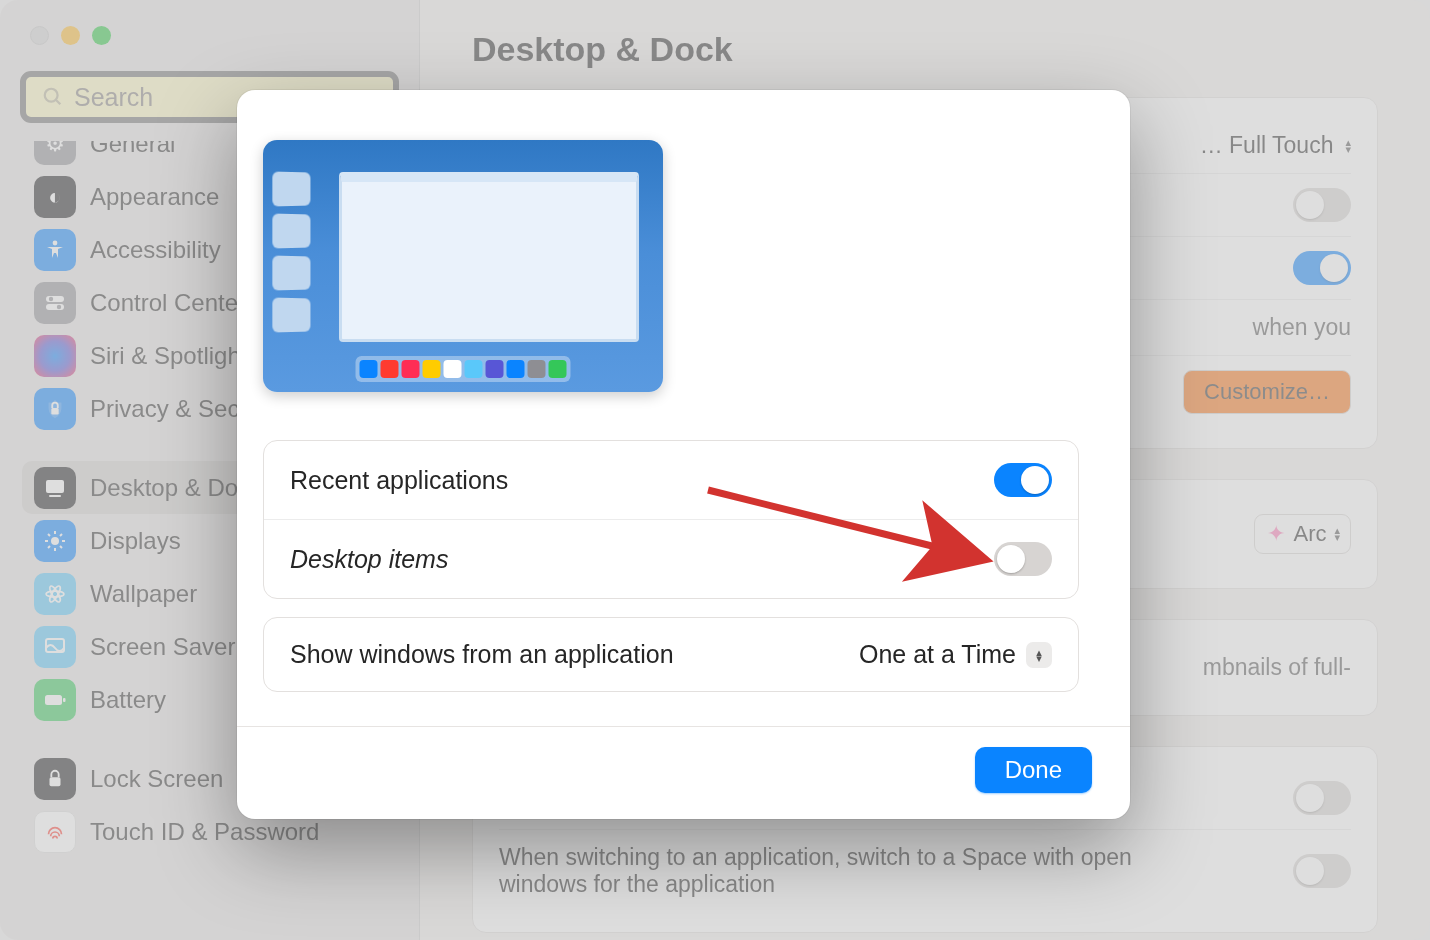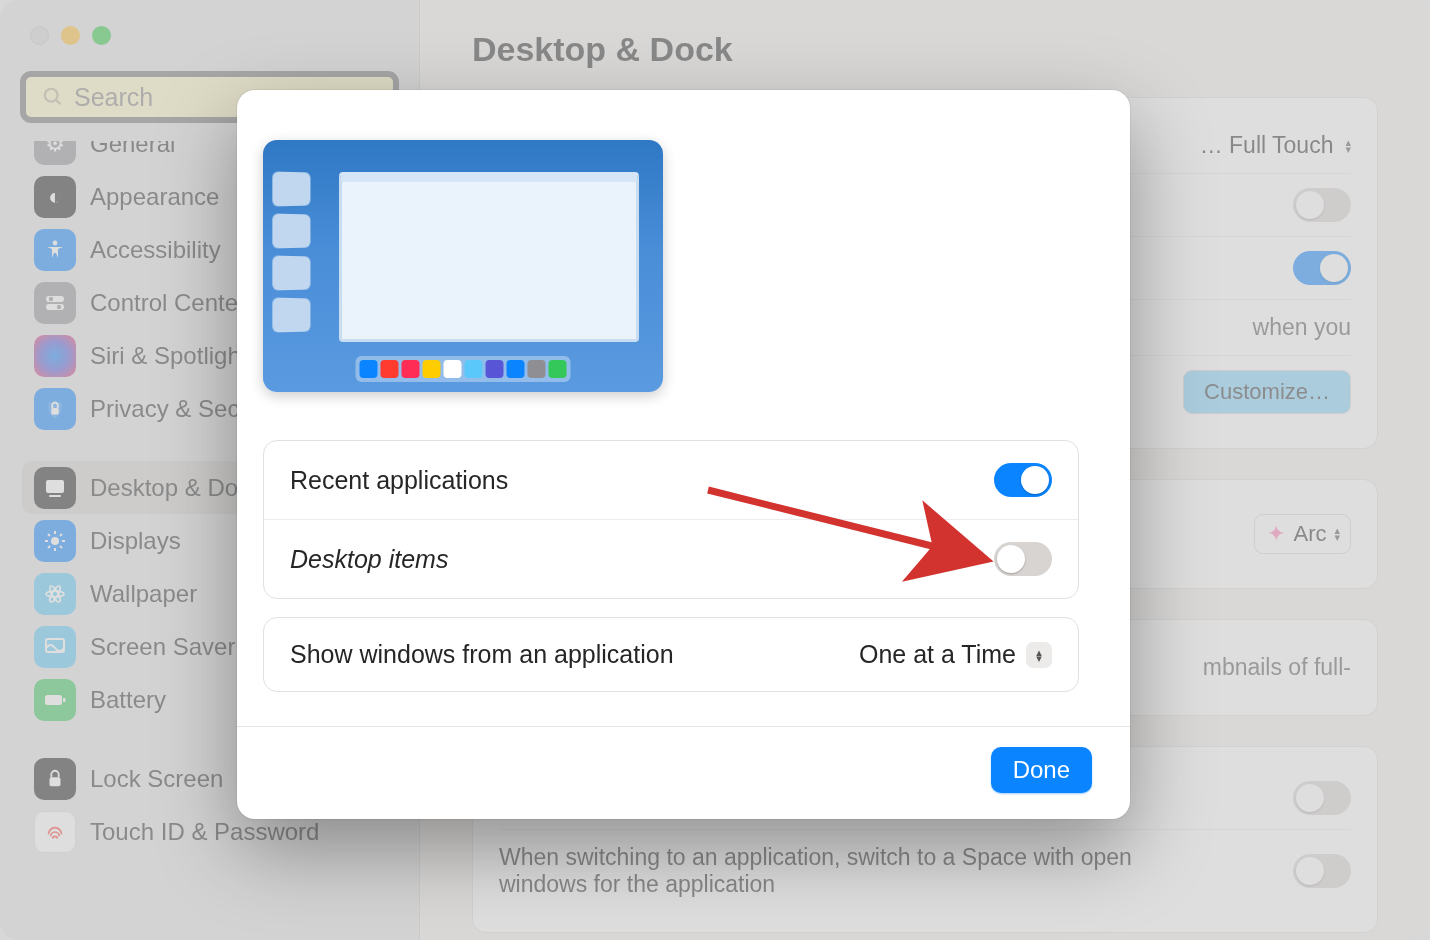--- a/index.html
+++ b/index.html
@@ -78,21 +78,21 @@
   .content-title {
     font-size: 34px; font-weight: 700; color: #2a2a2a; margin-bottom: 28px;
   }
   .card {
     background: #fff; border: 1px solid #e2dfdd; border-radius: 14px;
     padding: 20px 26px; margin-bottom: 30px; font-size: 23px; color: #2a2a2a;
   }
   .card .row { display:flex; justify-content:space-between; align-items:center; padding: 14px 0; }
   .card .row + .row { border-top:1px solid #ececec; }
   .btn-grey {
-    background: #7dd3fc; border: 1px solid #d8d5d3; border-radius: 9px;
+    background: #f97316; border: 1px solid #d8d5d3; border-radius: 9px;
     padding: 8px 20px; font-size: 22px; color: #333;
   }
   .popup-inline {
     display:inline-flex; align-items:center; gap:8px;
     background:#fff; border:1px solid #d8d5d3; border-radius:9px;
     padding:6px 10px 6px 12px; font-size:22px;
   }
   .stepper { display:inline-flex; flex-direction:column; line-height:7px; font-size:11px; color:#555; }
 
   
@@ -157,21 +157,21 @@
     font-size:13px; color:#444; line-height:1; margin-left:10px;
   }
   .select-pill .stepper { line-height:6px; }
 
   .sheet-footer {
     border-top:1px solid #e7e4e2;
     padding: 20px 38px 26px; display:flex; justify-content:flex-end;
   }
   .btn-primary {
     background:#0a84ff; color:#fff; border:none; border-radius:10px;
-    font-size:24px; padding: 9px 22px; font-weight:500;
+    font-size:24px; padding: 9px 30px; font-weight:500;
     box-shadow: 0 1px 2px rgba(10,132,255,.4);
   }
 
   
   .arrow-annot {
     position:absolute; z-index:20; left:700px; top:478px;
     width:310px; height:110px; pointer-events:none;
   }
 </style>
 </head>

